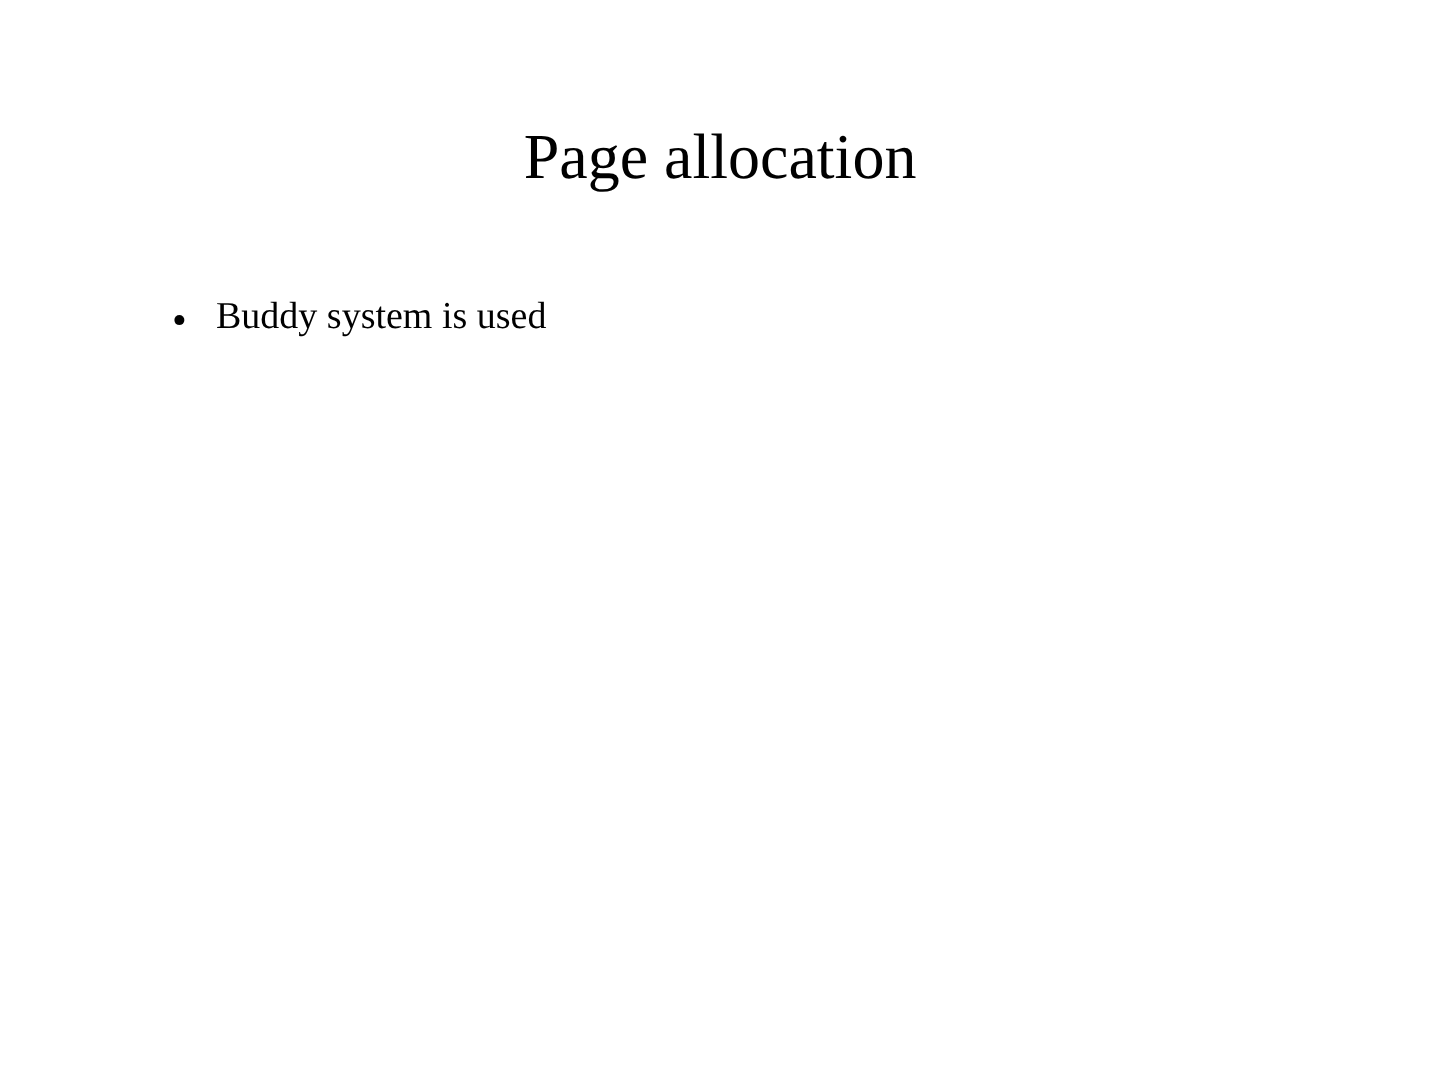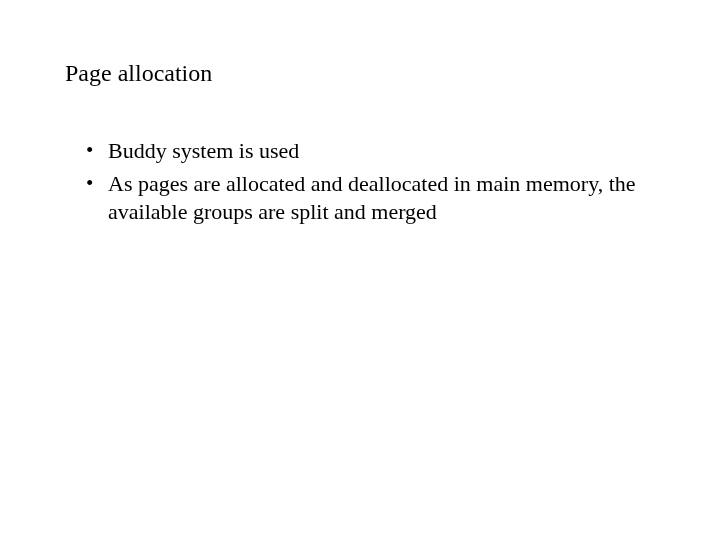--- a/index.html
+++ b/index.html
@@ -14,45 +14,45 @@
       font-family: "Times New Roman", Times, serif;
       color: #000000;
       overflow: hidden;
     }
     .slide {
       width: 100%;
       height: 100%;
       padding: 60px 65px 40px 65px;
     }
     .title {
-      font-size: 24px;
+      text-align: center;
+      font-size: 32px;
       font-weight: normal;
       margin-bottom: 50px;
     }
     .bullets {
       list-style: none;
       padding-left: 25px;
     }
     .bullets li {
       position: relative;
-      font-size: 22px;
+      font-size: 19px;
       line-height: 1.3;
       margin-bottom: 4px;
       padding-left: 18px;
     }
     .bullets li::before {
       content: "•";
       position: absolute;
       left: -4px;
       top: 0;
       font-size: 21px;
     }
   </style>
 </head>
 <body>
 
 <div class="slide">
   <h1 class="title">Page allocation</h1>
   <ul class="bullets">
     <li>Buddy system is used</li>
-    <li>As pages are allocated and deallocated in main memory, the available groups are split and merged</li>
   </ul>
 </div>
 
 </body></html>

